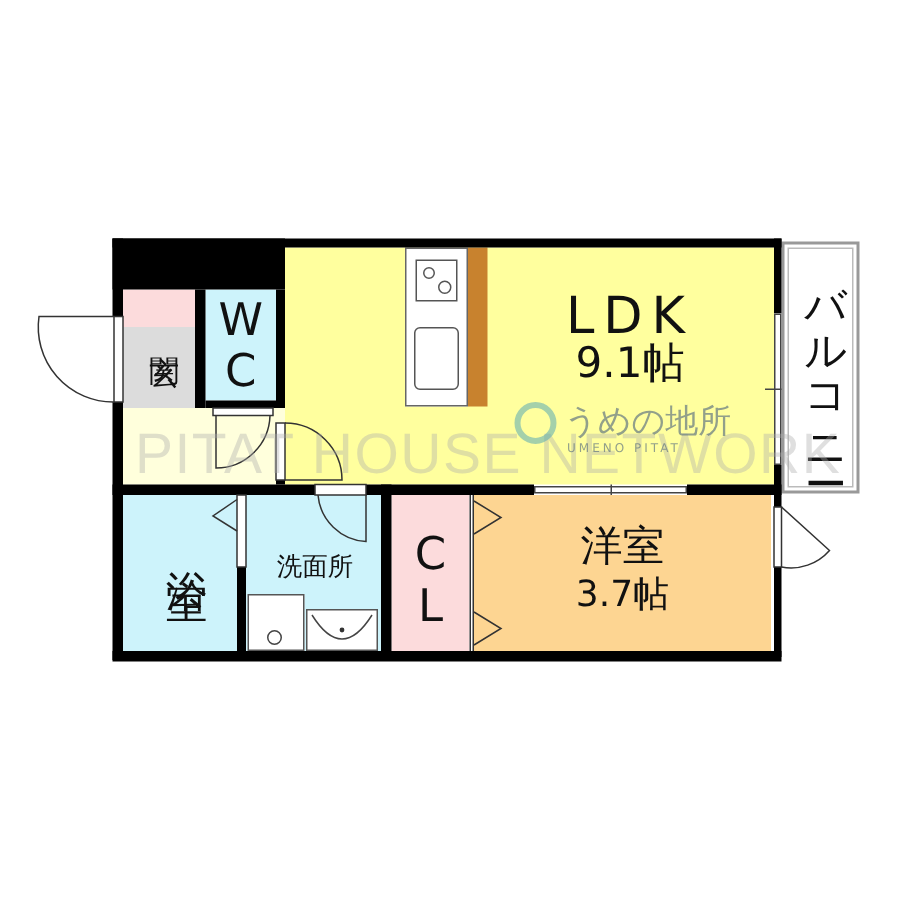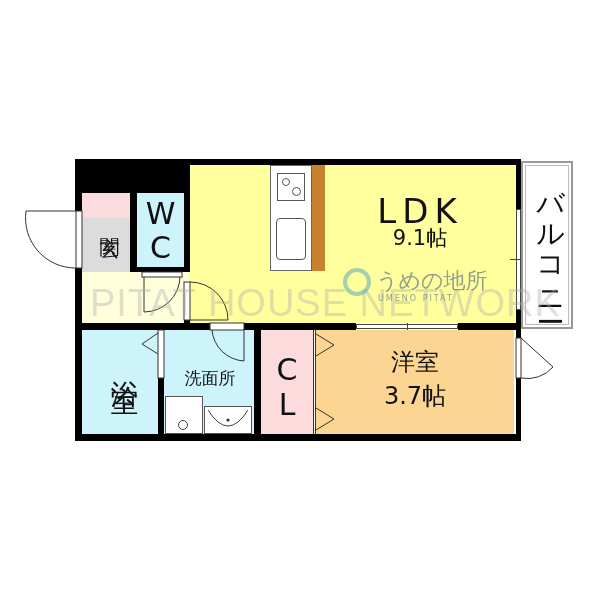--- a/index.html
+++ b/index.html
@@ -98,27 +98,27 @@
 <svg style="left:316px;top:332px;" width="22" height="100">
   <path d="M0 2 L18 13 L0 24" fill="none" stroke="#333" stroke-width="1"></path>
   <path d="M0 76 L18 87 L0 98" fill="none" stroke="#333" stroke-width="1"></path>
 </svg>
 <svg style="left:516px;top:338px;" width="40" height="42">
   <rect x="0" y="0" width="5" height="40" fill="#fff" stroke="#333" stroke-width="1"></rect>
   <path d="M5 0 L37 29 A34 34 0 0 1 5 40" fill="none" stroke="#333" stroke-width="1"></path>
 </svg>
 
 <div class="label" style="left:360px;top:194px;width:120px;font-size:34px;letter-spacing:6px;">LDK</div>
-<div class="label" style="left:355px;top:228px;width:130px;font-size:21px;">9.1帖</div>
+<div class="label" style="left:355px;top:228px;width:130px;font-size:28px;">9.1帖</div>
 <div class="label" style="left:137px;top:199px;width:47px;font-size:30px;">W</div>
 <div class="label" style="left:137px;top:233px;width:47px;font-size:30px;">C</div>
 <div class="label vtext" style="left:90px;top:222px;width:30px;font-size:20px;">玄関</div>
 <div class="label vtext" style="left:102px;top:358px;width:36px;font-size:28px;letter-spacing:6px;">浴室</div>
 <div class="label" style="left:164px;top:370px;width:92px;font-size:17px;">洗面所</div>
 <div class="label" style="left:261px;top:355px;width:52px;font-size:30px;">C</div>
 <div class="label" style="left:261px;top:390px;width:52px;font-size:30px;">L</div>
-<div class="label" style="left:360px;top:350px;width:110px;font-size:24px;">洋室</div>
+<div class="label" style="left:360px;top:350px;width:110px;font-size:28px;">洋室</div>
 <div class="label" style="left:350px;top:384px;width:130px;font-size:24px;">3.7帖</div>
 
 <div class="watermark" style="left:90px;top:282px;">PITAT HOUSE NETWORK</div>
 <div class="abs" style="left:343px;top:268px;width:28px;height:28px;border-radius:50%;border:4px solid rgba(90,170,180,0.55);box-sizing:border-box;"></div>
 <div class="abs" style="left:376px;top:266px;font-size:22px;color:rgba(100,120,130,0.7);">うめの地所</div>
 <div class="abs" style="left:378px;top:294px;font-size:8px;letter-spacing:2px;color:rgba(100,120,130,0.7);">UMENO PITAT</div>
 
 </body></html>

